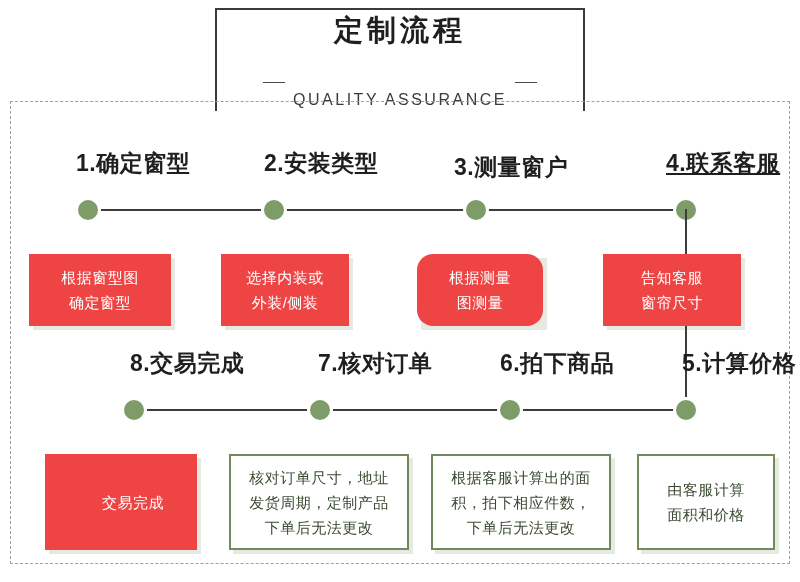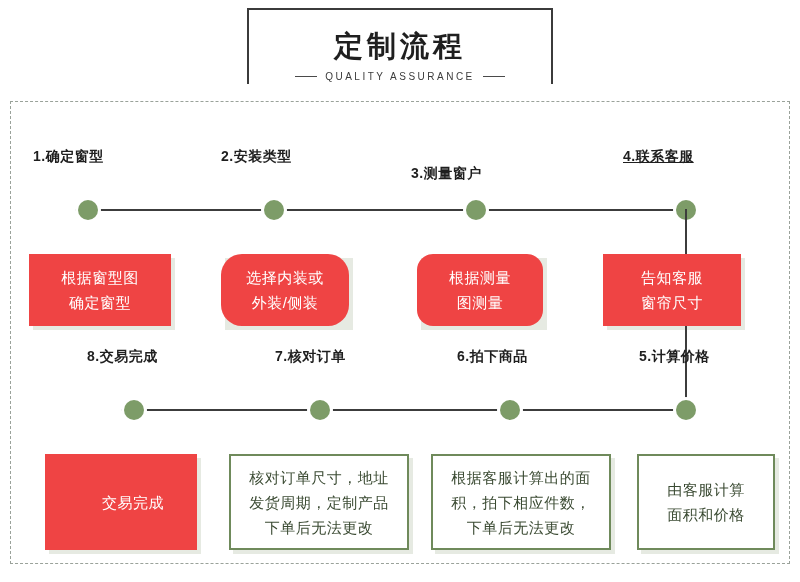--- a/index.html
+++ b/index.html
@@ -19,21 +19,21 @@
   .title-wrap {
     position: absolute;
     left: 0;
     top: 8px;
     width: 800px;
     display: flex;
     justify-content: center;
   }
   .title-box {
     position: relative;
-    padding: 17px 46px 2px 46px;
+    padding: 1px 46px 2px 46px;
     text-align: center;
     border-top: 2px solid #3b3b3b;
     border-left: 2px solid #3b3b3b;
     border-right: 2px solid #3b3b3b;
     border-bottom: none;
     box-sizing: border-box;
     min-width: 266px;
   }
   .title-main {
     font-size: 29px;
@@ -50,24 +50,25 @@
     margin-top: 6px;
     gap: 8px;
   }
   .title-rule {
     height: 1px;
     width: 22px;
     background: #4a4a4a;
     flex: none;
   }
   .title-sub {
-    font-size: 10px;
+    font-size: 16px;
     letter-spacing: 2.5px;
     color: #3b3b3b;
     white-space: nowrap;
+    margin-top: 36px;
   }
 
   
   .panel {
     position: absolute;
     left: 10px;
     top: 101px;
     width: 780px;
     height: 463px;
     border: 1px dashed #9aa29a;
@@ -79,25 +80,26 @@
     position: absolute;
     left: 0;
     width: 780px;
   }
   .row-1 { top: 46px; }
   .row-2 { top: 246px; }
 
   
   .caption {
     position: absolute;
-    font-size: 14px;
+    font-size: 23px;
     font-weight: bold;
     color: #1f1f1f;
     white-space: nowrap;
     letter-spacing: 0.5px;
+    margin-left: 43px;
   }
 
   
   .connector {
     position: absolute;
     height: 2px;
     background: #3c3c3c;
   }
   
   .tail {
@@ -173,21 +175,21 @@
     </div>
   </div>
 </div>
 
 <div class="panel">
 
   <div class="row row-1">
 
     <div class="caption" style="left:22px;  top:0;">1.确定窗型</div>
     <div class="caption" style="left:210px; top:0;">2.安装类型</div>
-    <div class="caption" style="left:400px; top:17px;text-align:center;">3.测量窗户</div>
+    <div class="caption" style="left:400px; top:4px;text-align:center;">3.测量窗户</div>
     <div class="caption" style="left:612px; top:0;text-decoration:underline;">4.联系客服</div>
 
     <div class="connector" style="left:64px; top:61px; width:620px;"></div>
 
     <div class="node" style="left:64px;  top:49px;">
         <span class="dot"></span>
       </div>
     <div class="node" style="left:250px; top:49px;">
         <span class="dot"></span>
       </div>
@@ -198,21 +200,21 @@
         <span class="dot"></span>
       </div>
 
     <div class="card-shadow" style="left:22px;  top:110px; width:142px; height:72px;"></div>
     <div class="card" style="left:18px;  top:106px; width:142px; height:72px;">
       <span class="card-text">根据窗型图
 确定窗型</span>
     </div>
 
     <div class="card-shadow" style="left:214px; top:110px; width:128px; height:72px;"></div>
-    <div class="card" style="left:210px; top:106px; width:128px; height:72px;border-radius:21px;">
+    <div class="card" style="left:210px; top:106px; width:128px; height:72px;">
       <span class="card-text">选择内装或
 外装/侧装</span>
     </div>
 
     <div class="card-shadow" style="left:410px; top:110px; width:126px; height:72px;"></div>
     <div class="card" style="left:406px; top:106px; width:126px; height:72px;border-radius:16px;">
       <span class="card-text">根据测量
 图测量</span>
     </div>
 

